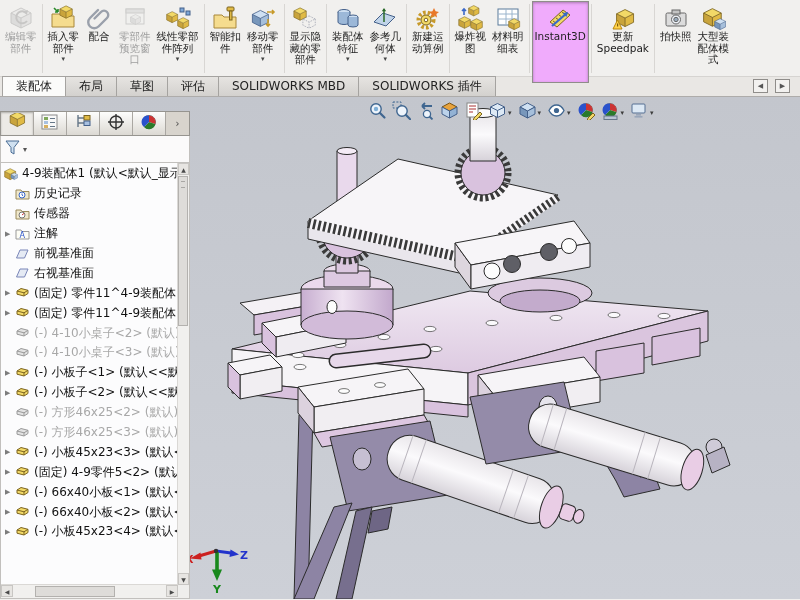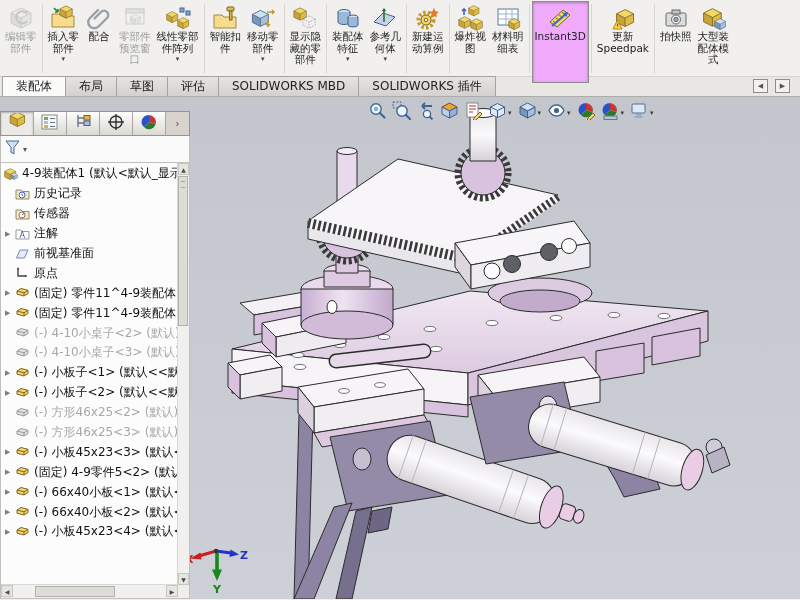--- a/index.html
+++ b/index.html
@@ -752,25 +752,24 @@
               <span class="ticon">
                 <svg width="15" height="14" viewBox="0 0 15 14">
                   <path d="M1.5 11 5 3h8l-3.5 8Z" fill="rgba(160,180,220,.25)" stroke="#7a86b8"></path>
                 </svg>
               </span>
               <span class="tlabel">前视基准面</span>
             </div>
             <div class="trow">
               <span class="ticon">
                 <svg width="15" height="14" viewBox="0 0 15 14">
-                  <path d="M3 2v8h8" fill="none" stroke="#444" stroke-width="1.4"></path>
-                  <path d="M3 1 1.8 3.5h2.4Z M12.5 10 10 8.8v2.4Z" fill="#444"></path>
-                </svg>
-              </span>
-              <span class="tlabel">原点</span>
+                  <path d="M1.5 11 5 3h8l-3.5 8Z" fill="rgba(160,180,220,.25)" stroke="#7a86b8"></path>
+                </svg>
+              </span>
+              <span class="tlabel">右视基准面</span>
             </div>
             <div class="trow">
               <span class="arr">▶</span>
               <span class="ticon">
                 <svg width="15" height="14" viewBox="0 0 15 14">
                   <path d="M2 5 6 2.5l7 1.8v3.2L9 10 2 8.2Z" fill="#f2d967" stroke="#7c6420" stroke-linejoin="round"></path>
                   <path d="M2 5l7 1.8 4-2.5M9 6.8V10" fill="none" stroke="#7c6420"></path>
                 </svg>
               </span>
               <span class="tlabel">(固定) 零件11^4-9装配体1&lt;</span>

